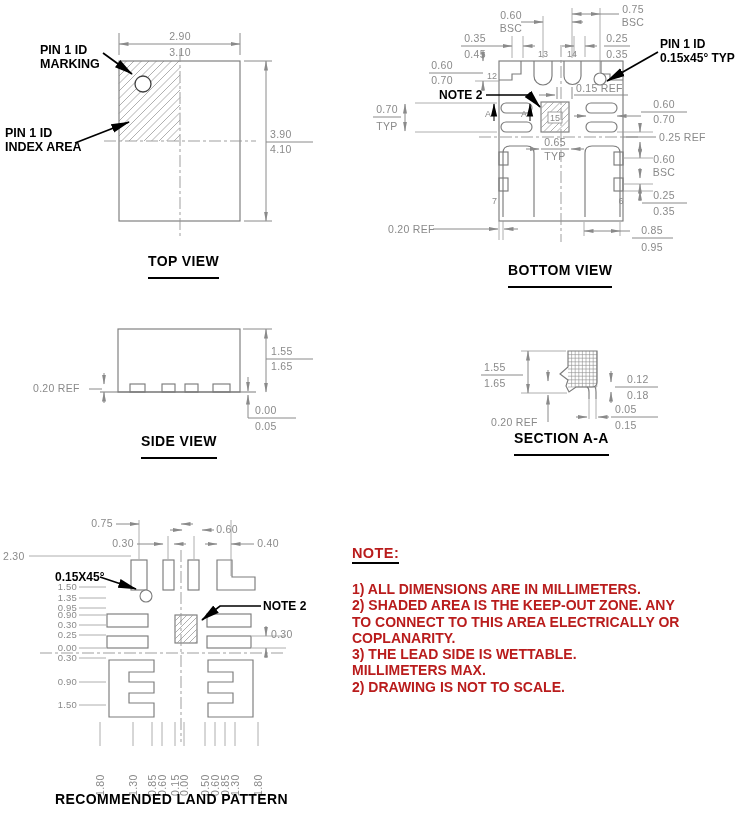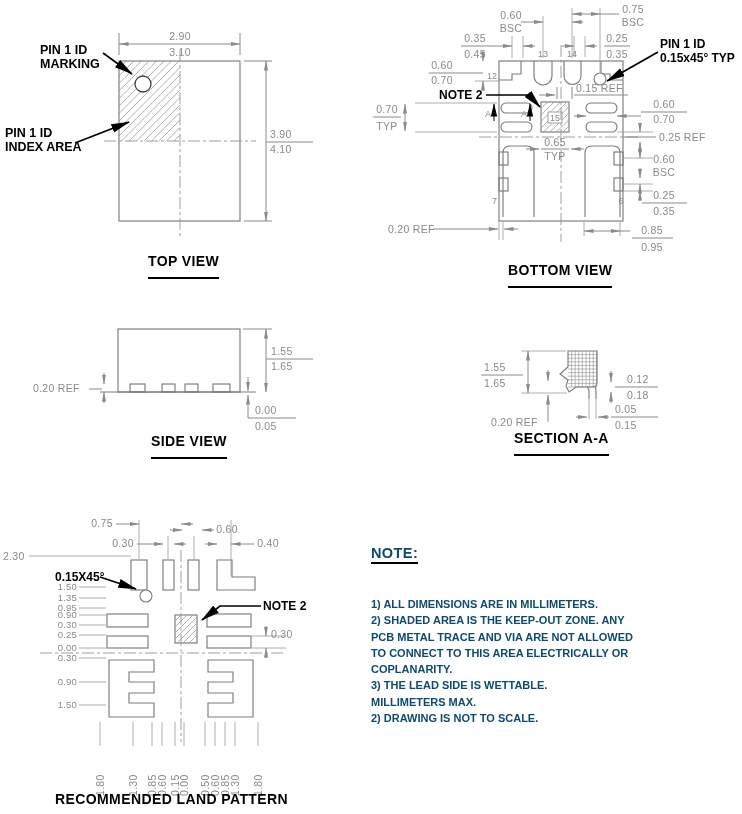--- a/index.html
+++ b/index.html
@@ -14,24 +14,24 @@
   .al{stroke:#2b2b2b;stroke-width:1.2;fill:none;}
   text{font-family:"Liberation Sans",sans-serif;}
   .dt{font-size:10.5px;fill:#8a8a8a;letter-spacing:.3px;}
   .ds{font-size:9.5px;fill:#8a8a8a;letter-spacing:.2px;}
   .pn{font-size:9px;fill:#8a8a8a;}
   .bk{font-size:12px;font-weight:bold;fill:#000;}
   .bk2{font-size:12.5px;font-weight:bold;fill:#000;}
   .mid{text-anchor:middle;} .end{text-anchor:end;}
   .vtitle{position:absolute;font-size:14px;font-weight:bold;color:#000;
           border-bottom:2px solid #000;letter-spacing:.4px;padding-bottom:8px;white-space:nowrap;}
-  .notes{position:absolute;left:371px;top:544px;width:370px;color:#0c4a6e;}
+  .notes{position:absolute;left:352px;top:544px;width:370px;color:#b91c1c;}
   .notes-head{display:inline-block;font-size:14.5px;font-weight:bold;
               border-bottom:2px solid #000;padding-bottom:1px;letter-spacing:.4px;}
-  .notes-lines{margin-top:32px;font-size:11px;font-weight:bold;line-height:16.3px;white-space:nowrap;}
+  .notes-lines{margin-top:17px;font-size:14px;font-weight:bold;line-height:16.3px;white-space:nowrap;}
 </style>
 </head>
 <body>
 
 <div class="frame">
 
   <svg style="left:0;top:0" width="371" height="280" viewBox="0 0 371 280">
     <defs>
       <marker id="gA" viewBox="0 0 10 10" refX="9.5" refY="5" markerWidth="10" markerHeight="10" orient="auto-start-reverse">
           <path d="M0,3 L10,5 L0,7 Z" fill="#8a8a8a"></path>
@@ -263,21 +263,21 @@
       <line x1="248" y1="126" x2="248" y2="115" marker-end="url(#gA)"></line>
       <line x1="248" y1="126" x2="248" y2="138"></line>
         <line x1="248" y1="138" x2="296" y2="138"></line>
     </g>
     <text class="dt" x="271" y="75">1.55</text>
     <text class="dt" x="271" y="90">1.65</text>
     <text class="dt" x="33" y="112">0.20 REF</text>
     <text class="dt" x="255" y="134">0.00</text>
     <text class="dt" x="255" y="150">0.05</text>
   </svg>
-  <div class="vtitle" style="left:151px;top:433px">SIDE VIEW</div>
+  <div class="vtitle" style="left:141px;top:433px">SIDE VIEW</div>
 
   <svg style="left:371px;top:280px" width="371" height="200" viewBox="0 0 371 200">
     <g>
       <rect x="197" y="71" width="29" height="36" fill="none" stroke="none"></rect>
         <g stroke="#8f8f8f" stroke-width="0.6">
           <line x1="200.6" y1="71" x2="200.6" y2="107"></line>
           <line x1="204.2" y1="71" x2="204.2" y2="107"></line>
           <line x1="207.79999999999998" y1="71" x2="207.79999999999998" y2="107"></line>
           <line x1="211.39999999999998" y1="71" x2="211.39999999999998" y2="107"></line>
           <line x1="214.99999999999997" y1="71" x2="214.99999999999997" y2="107"></line>
@@ -440,21 +440,20 @@
     <text class="bk" x="55" y="101">0.15X45°</text>
     <text class="bk" x="263" y="130">NOTE 2</text>
   </svg>
   <div class="vtitle" style="left:55px;top:791px">RECOMMENDED LAND PATTERN</div>
 
   <div class="notes">
     <div class="notes-head">NOTE:</div>
     <div class="notes-lines">
       <div>1) ALL DIMENSIONS ARE IN MILLIMETERS.</div>
       <div>2) SHADED AREA IS THE KEEP-OUT ZONE. ANY</div>
-      <div>PCB METAL TRACE AND VIA ARE NOT ALLOWED</div>
       <div>TO CONNECT TO THIS AREA ELECTRICALLY OR</div>
       <div>COPLANARITY.</div>
       <div>3) THE LEAD SIDE IS WETTABLE.</div>
       <div>MILLIMETERS MAX.</div>
       <div>2) DRAWING IS NOT TO SCALE.</div>
     </div>
   </div>
 
 </div>
 

